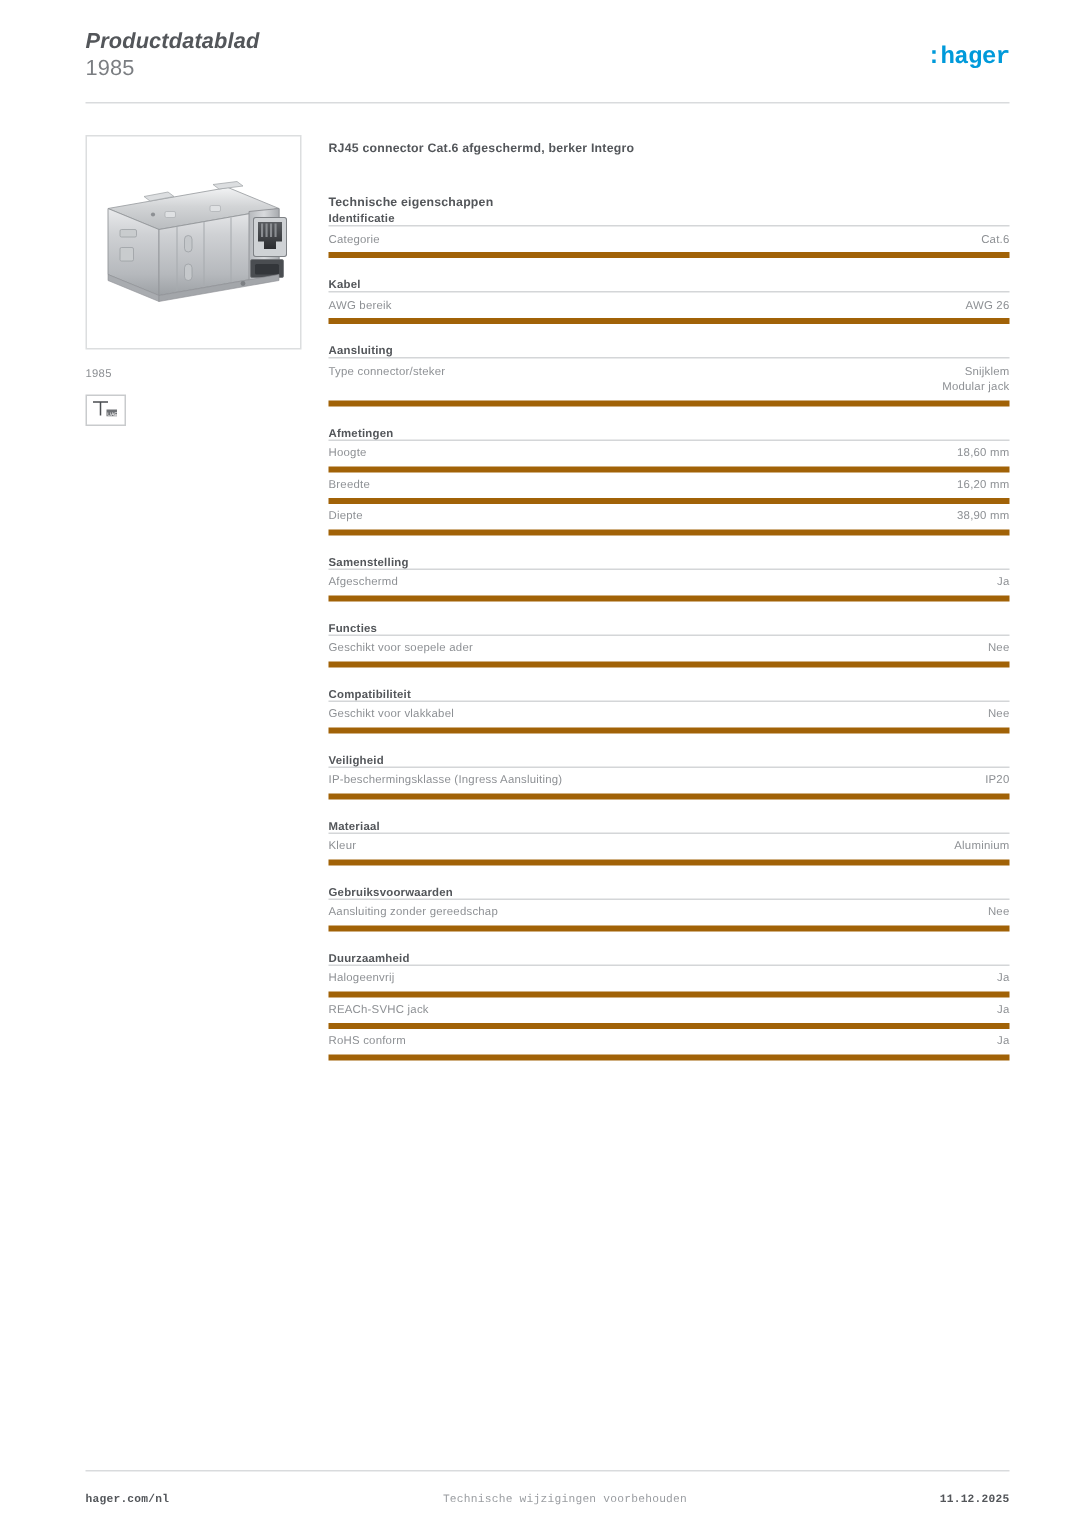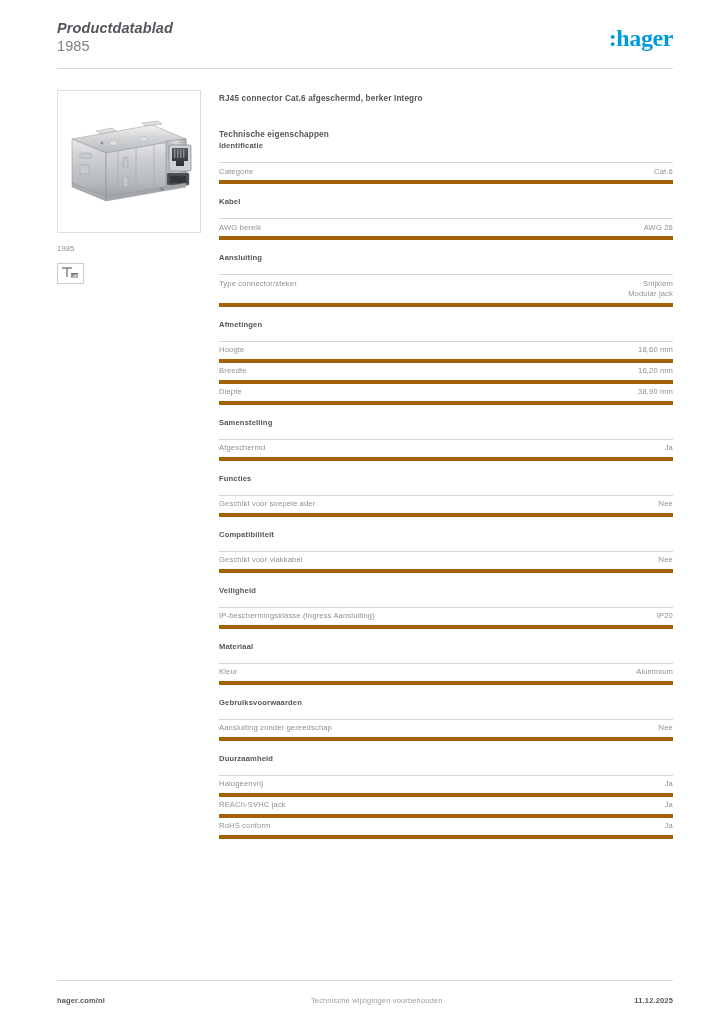--- a/index.html
+++ b/index.html
@@ -44,27 +44,27 @@
 
   .doc-subtitle {
     font-size: 14.5px;
     font-weight: normal;
     color: #7b7e82;
     line-height: 18px;
     letter-spacing: 0.1px;
   }
 
   .logo {
-    font-size: 24px;
+    font-size: 16px;
     font-weight: bold;
     color: #009ada;
     letter-spacing: -0.4px;
     line-height: 24px;
     padding-top: 6px;
-    font-family: Liberation Serif, serif;
+    font-family: Liberation Mono, monospace;
   }
 
   .header-rule {
     position: absolute;
     left: 57px;
     top: 68px;
     width: 616px;
     height: 1px;
     background: #d9dbdd;
   }
@@ -134,21 +134,21 @@
     margin-bottom: 2px;
   }
 
   .group { margin-bottom: 0; }
 
   .group-title {
     font-size: 7.6px;
     font-weight: bold;
     color: #53565a;
     letter-spacing: 0.15px;
-    padding-bottom: 12px;
+    padding-bottom: 0;
     border-bottom: 1px solid #d4d6d8;
   }
 
   .row {
     display: flex;
     align-items: flex-start;
     justify-content: space-between;
     border-bottom: 4px solid #a16207;
     padding: 3.5px 0 3px 0;
     min-height: 14px;
@@ -186,20 +186,21 @@
   }
 
   .footer {
     position: absolute;
     left: 57px;
     top: 996px;
     width: 616px;
     display: flex;
     align-items: center;
     justify-content: space-between;
+    font-family: Liberation Mono, monospace;
   }
 
   .footer-left {
     font-size: 7.5px;
     font-weight: bold;
     color: #53565a;
     letter-spacing: 0.15px;
   }
 
   .footer-center {

